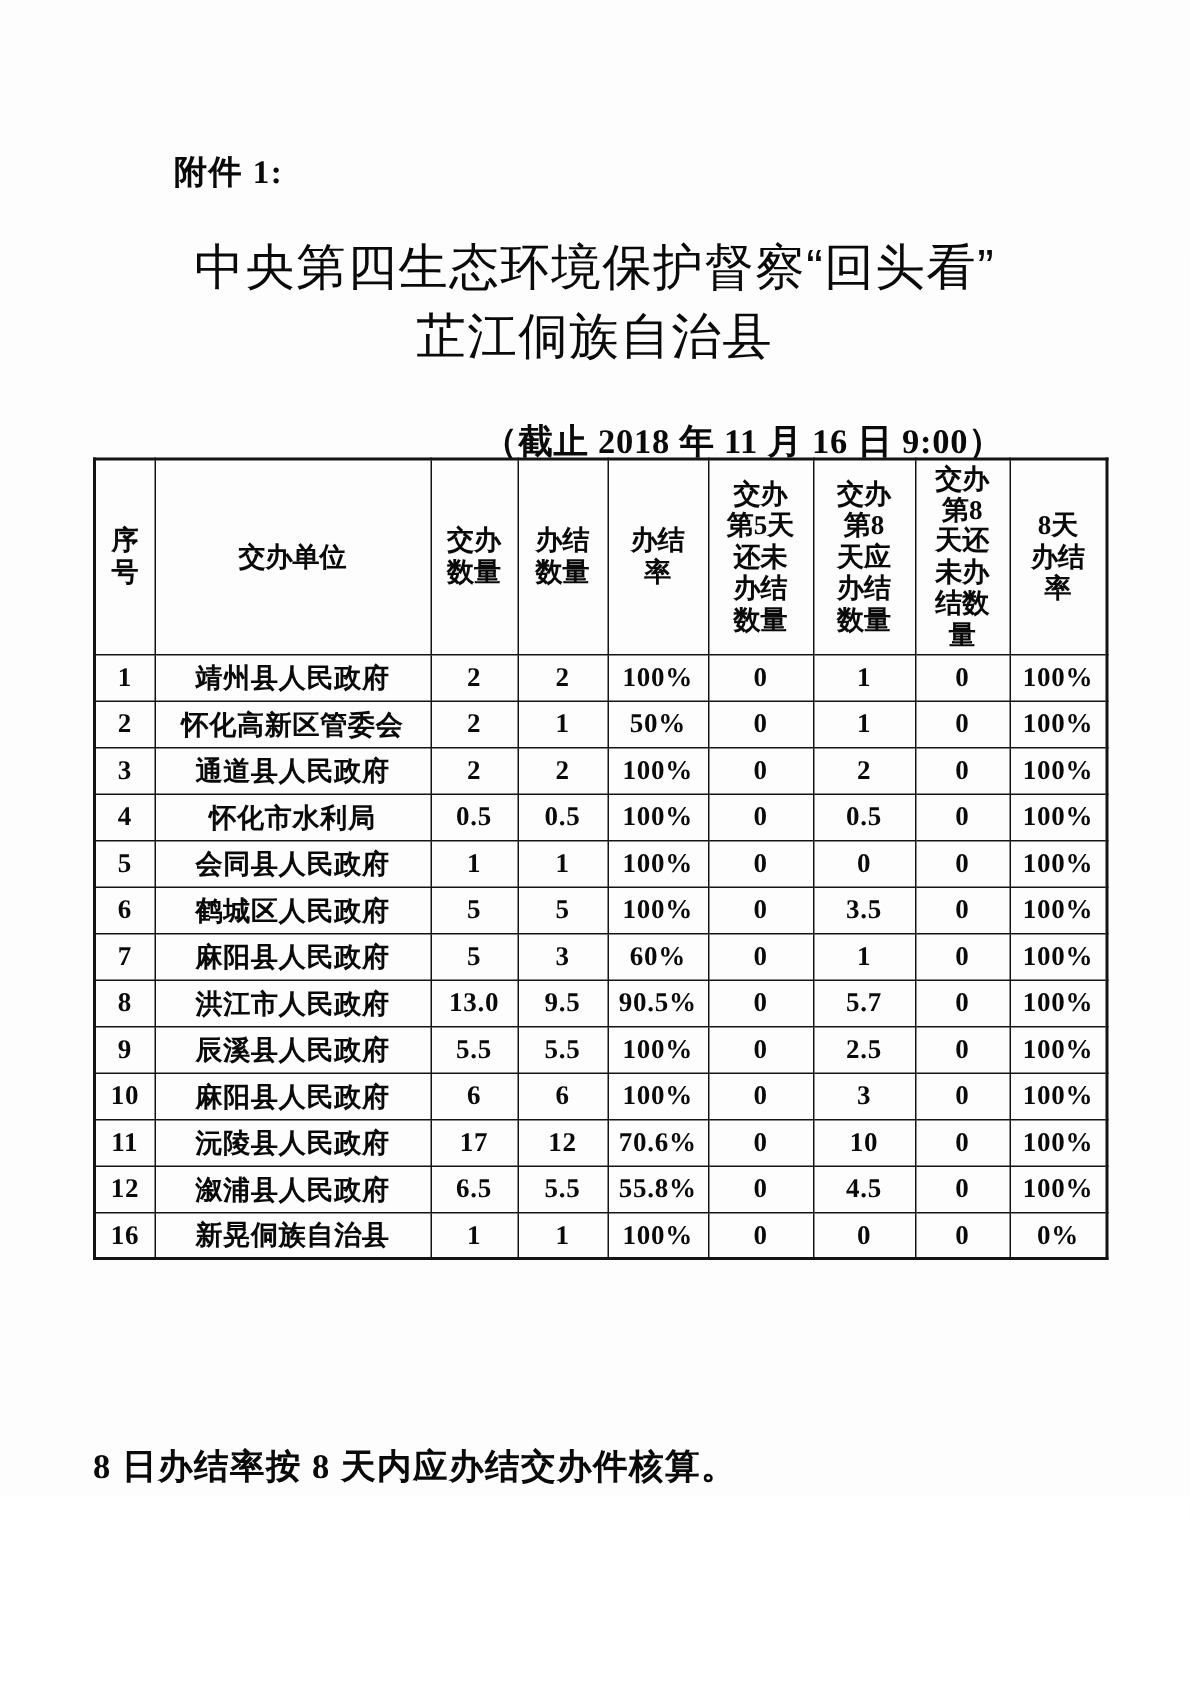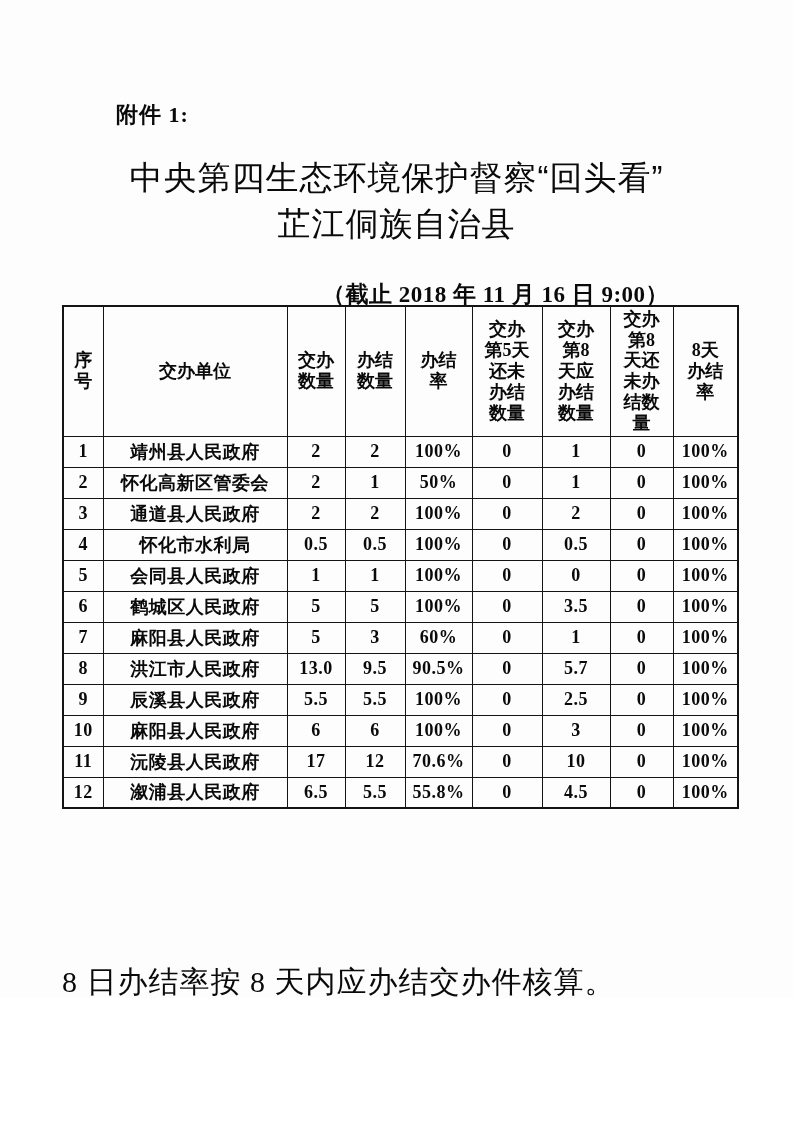--- a/index.html
+++ b/index.html
@@ -74,22 +74,22 @@
   }
   table.stats td {
     font-size: 18px;
     font-weight: bold;
     letter-spacing: 0.5px;
   }
   .footnote {
     position: absolute;
     left: 62px;
     top: 962px;
-    font-size: 30px;
-    font-weight: normal;
+    font-size: 23px;
+    font-weight: bold;
     letter-spacing: 1px;
   }
   .page-number {
     position: absolute;
     top: 1030px;
     left: 0;
     width: 100%;
     text-align: center;
     font-size: 19px;
     font-weight: normal;
@@ -284,20 +284,31 @@
           <td>12</td>
           <td>溆浦县人民政府</td>
           <td>6.5</td>
           <td>5.5</td>
           <td>55.8%</td>
           <td>0</td>
           <td>4.5</td>
           <td>0</td>
           <td>100%</td>
         </tr>
+        <tr>
+          <td>16</td>
+          <td>新晃侗族自治县</td>
+          <td>1</td>
+          <td>1</td>
+          <td>100%</td>
+          <td>0</td>
+          <td>0</td>
+          <td>0</td>
+          <td>0%</td>
+        </tr>
       </tbody>
   </table>
 
   <div class="footnote">8 日办结率按 8 天内应办结交办件核算。</div>
 
   <div class="page-number">
     <span class="dash">—</span><span>6</span><span class="dash">—</span>
   </div>
 
 </div>

